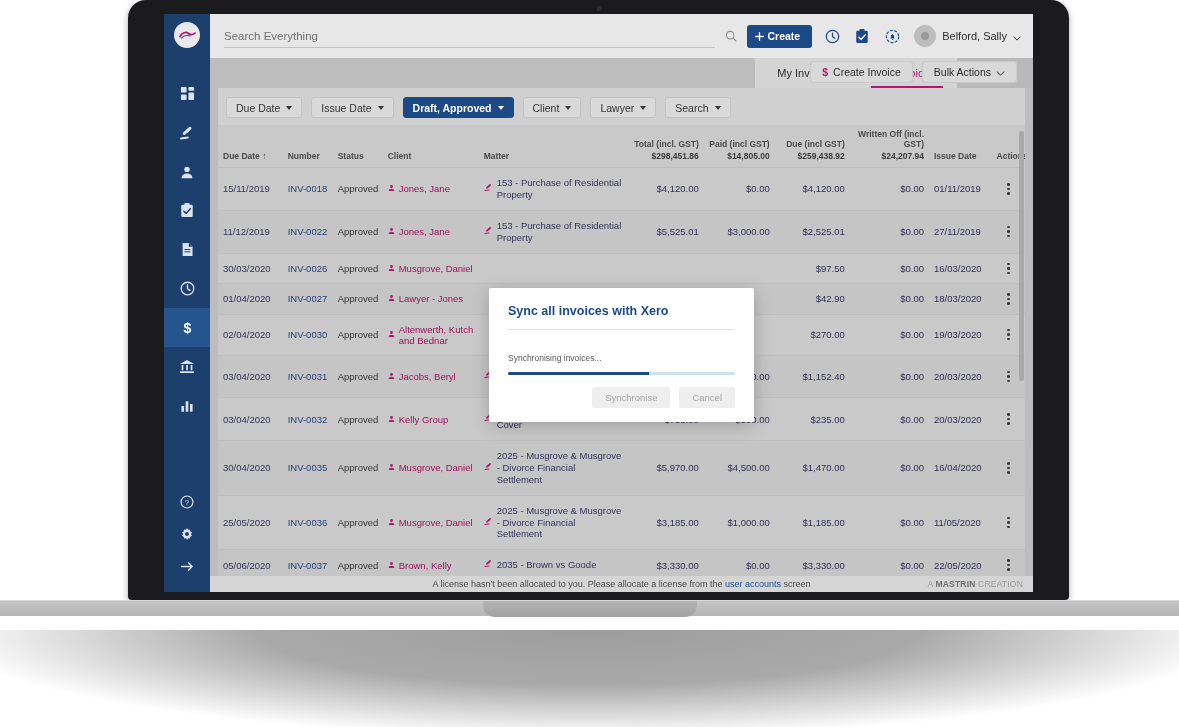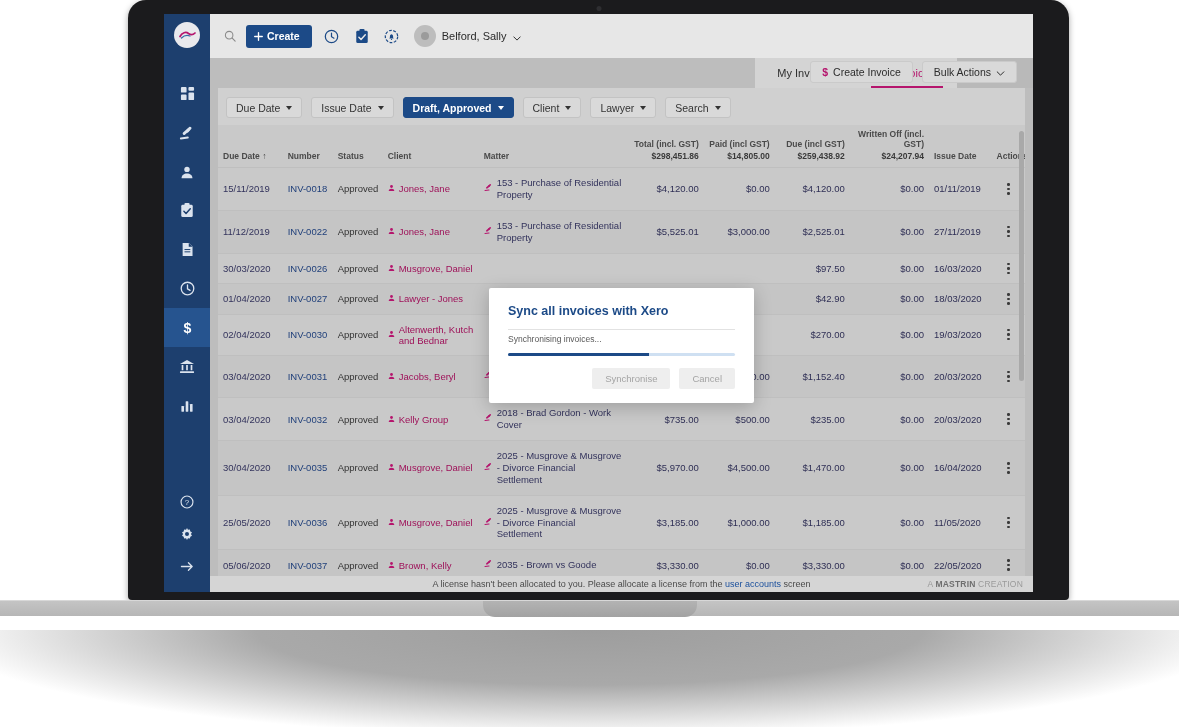--- a/index.html
+++ b/index.html
@@ -183,21 +183,21 @@
   #brandmark { position: absolute; right: 10px; font-size: 8.5px; color: #9a9a9a; letter-spacing: .2px; }
   #brandmark b { color: #6f6f6f; }
 
   
   #modal-layer { position: absolute; inset: 0; display: flex; align-items: flex-start; justify-content: center; }
   #modal {
     margin-top: 230px; width: 265px; background: #fff; border-radius: 2px;
     box-shadow: 0 4px 18px rgba(0,0,0,.22); padding: 16px 19px 14px;
   }
   #modal-title { font-size: 12.5px; color: #1c4a87; font-weight: bold; padding-bottom: 11px; border-bottom: 1px solid #e2e2e2; }
-  #modal-status { font-size: 8.5px; color: #5a5a5a; margin-top: 4px; }
+  #modal-status { font-size: 8.5px; color: #5a5a5a; margin-top: 23px; }
   #progress { margin-top: 9px; height: 3px; background: #cfe0f2; border-radius: 2px; overflow: hidden; }
   #progress-fill { height: 100%; background: #1c4a87; }
   #modal-actions { display: flex; justify-content: flex-end; gap: 9px; margin-top: 12px; }
   .mbtn {
     background: #eeeeee; border: none; border-radius: 2px; height: 21px; padding: 0 13px;
     font-size: 9.5px; color: #a4a4a4; cursor: default; font-family: "Liberation Sans", sans-serif;
   }
 </style>
 </head>
 <body>
@@ -304,20 +304,21 @@
             <svg width="15" height="13" viewBox="0 0 16 14">
               <path d="M1.5 7h11.5M9 3l4 4-4 4" fill="none" stroke="#dbe3ee" stroke-width="1.4" stroke-linecap="round" stroke-linejoin="round"></path>
             </svg>
           </div>
         </div>
       </nav>
 
       <div id="main">
 
         <header id="topbar">
+          <input id="search-input" type="text" placeholder="Search Everything" style="">
           <span class="search-mag">
             <svg width="12" height="12" viewBox="0 0 14 14">
               <circle cx="6" cy="6" r="4.4" fill="none" stroke="#8a8a8a" stroke-width="1.2"></circle>
               <path d="M9.3 9.3L13 13" stroke="#8a8a8a" stroke-width="1.3" stroke-linecap="round"></path>
             </svg>
           </span>
           <button id="create-btn">
             <svg width="9" height="9" viewBox="0 0 10 10">
               <path d="M5 .8v8.4M.8 5h8.4" stroke="#fff" stroke-width="1.5" stroke-linecap="round"></path>
             </svg>

